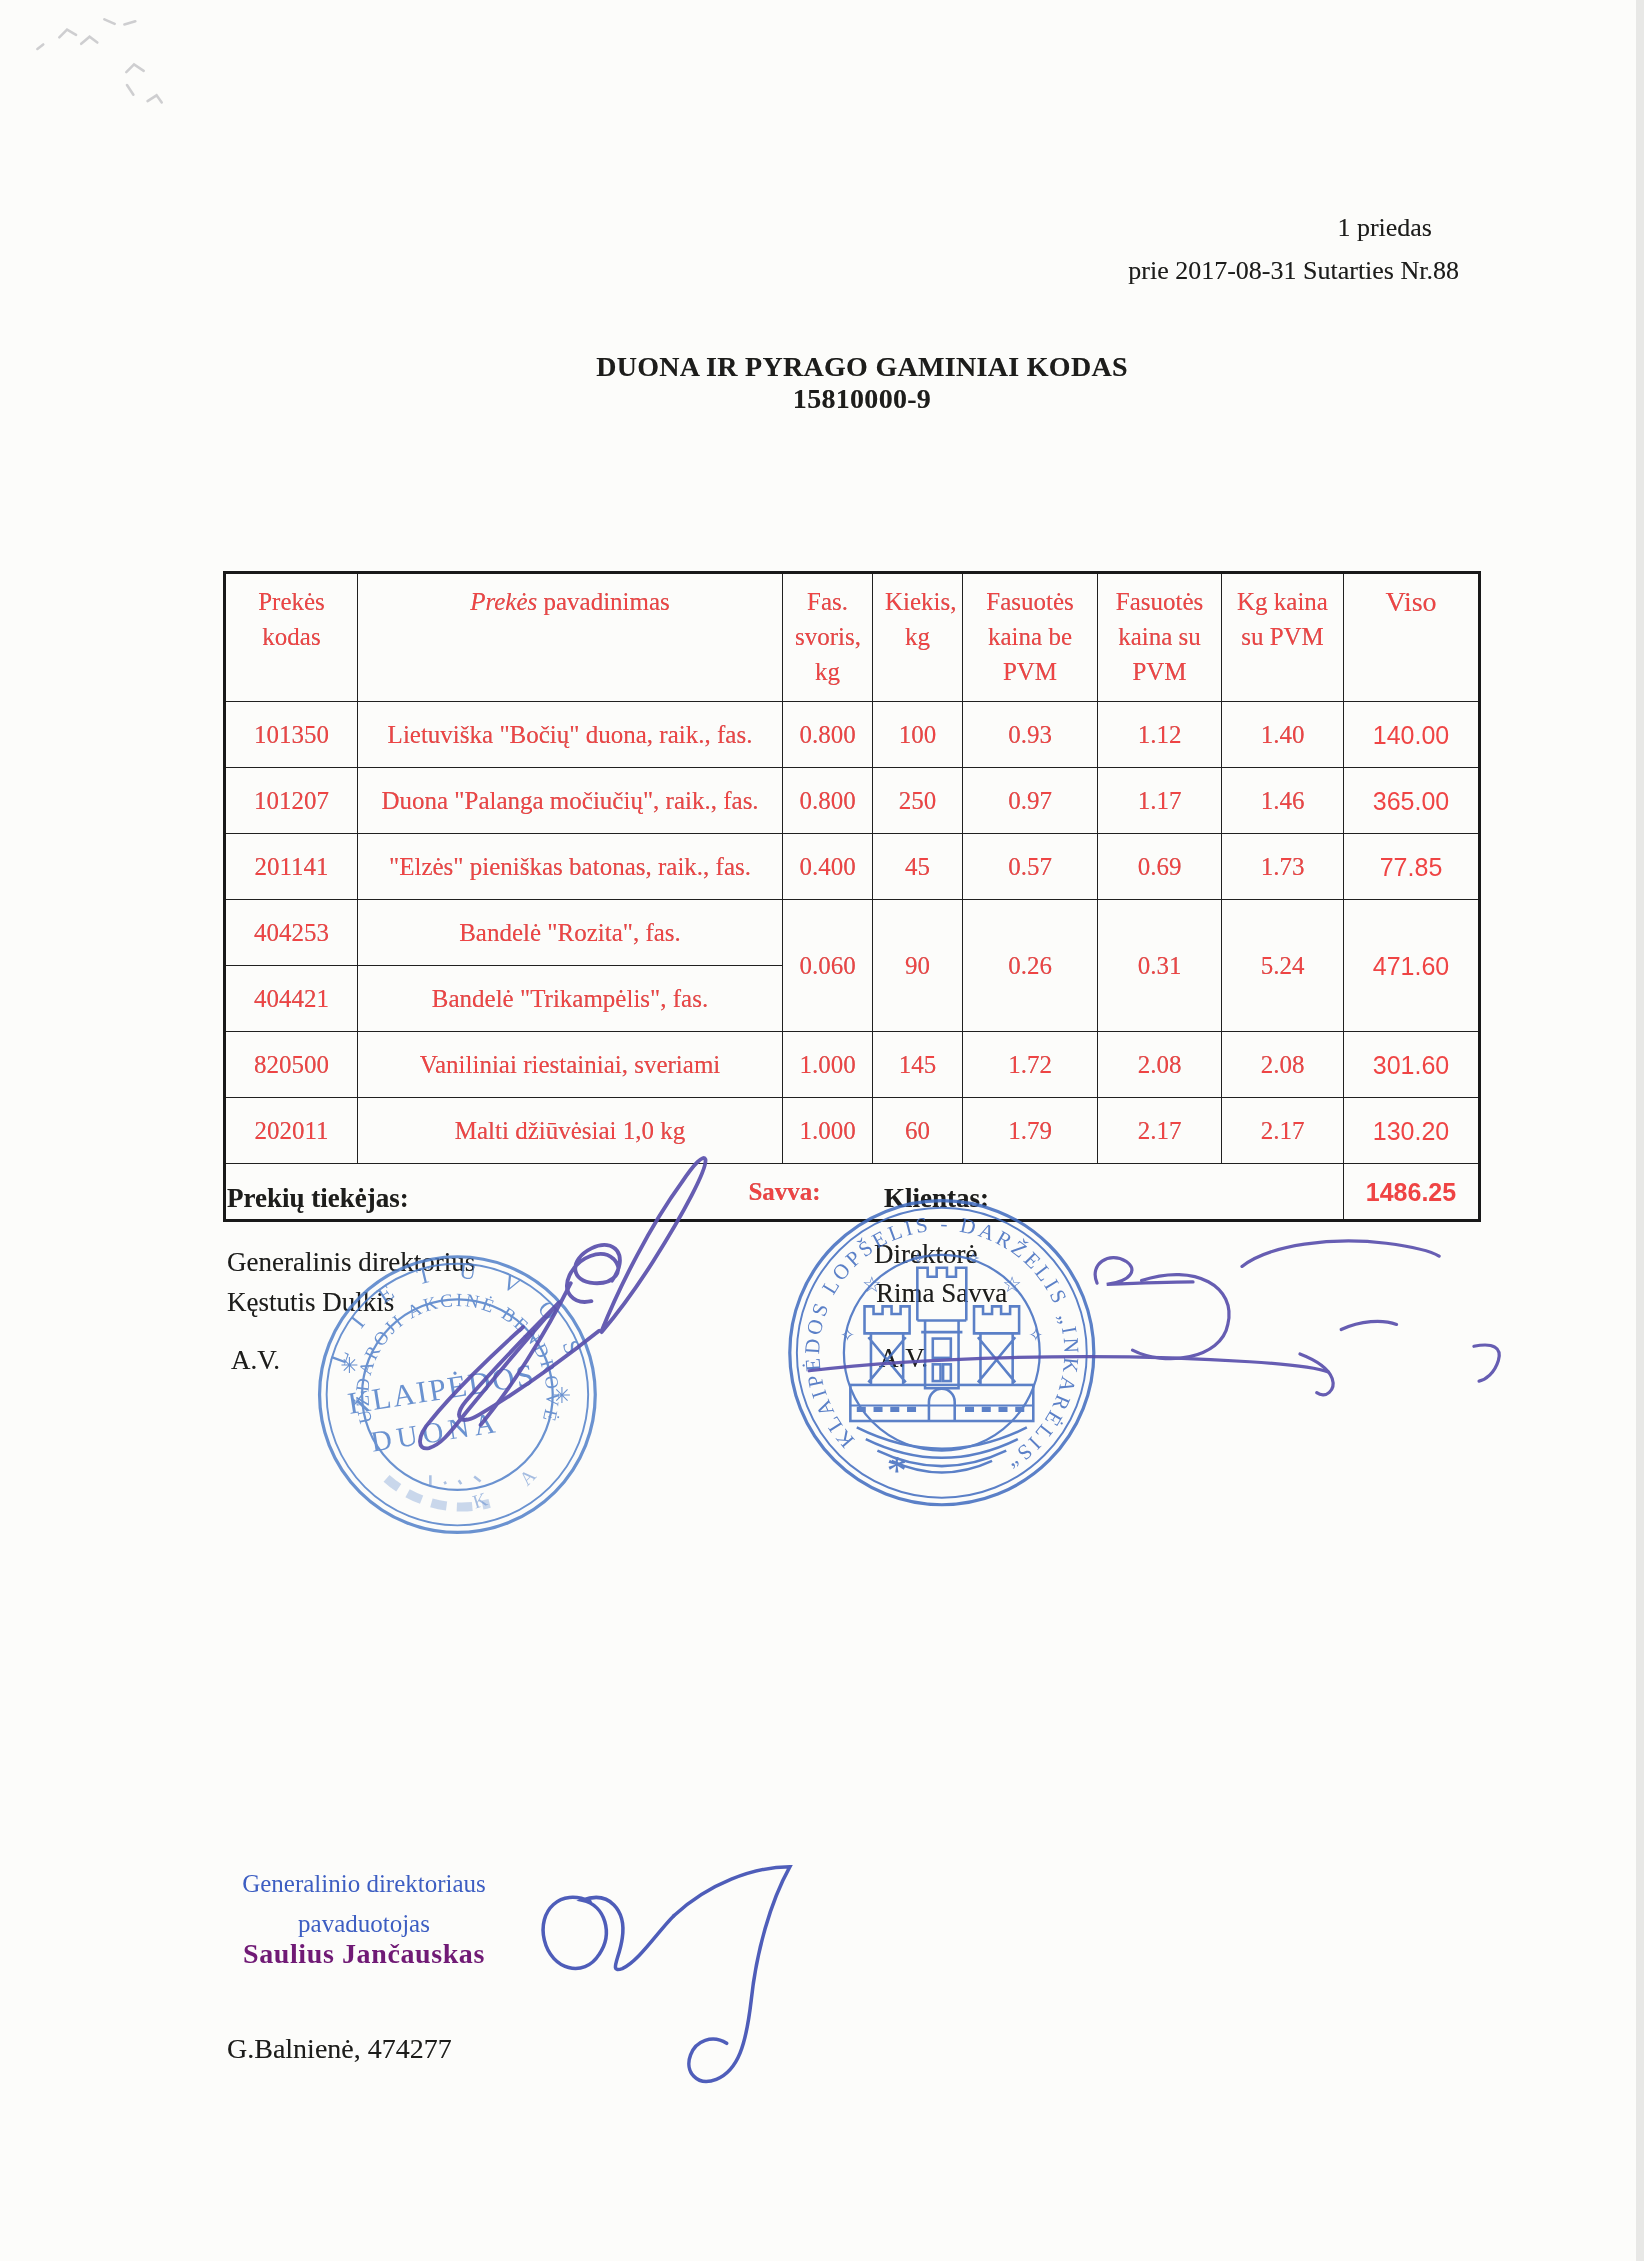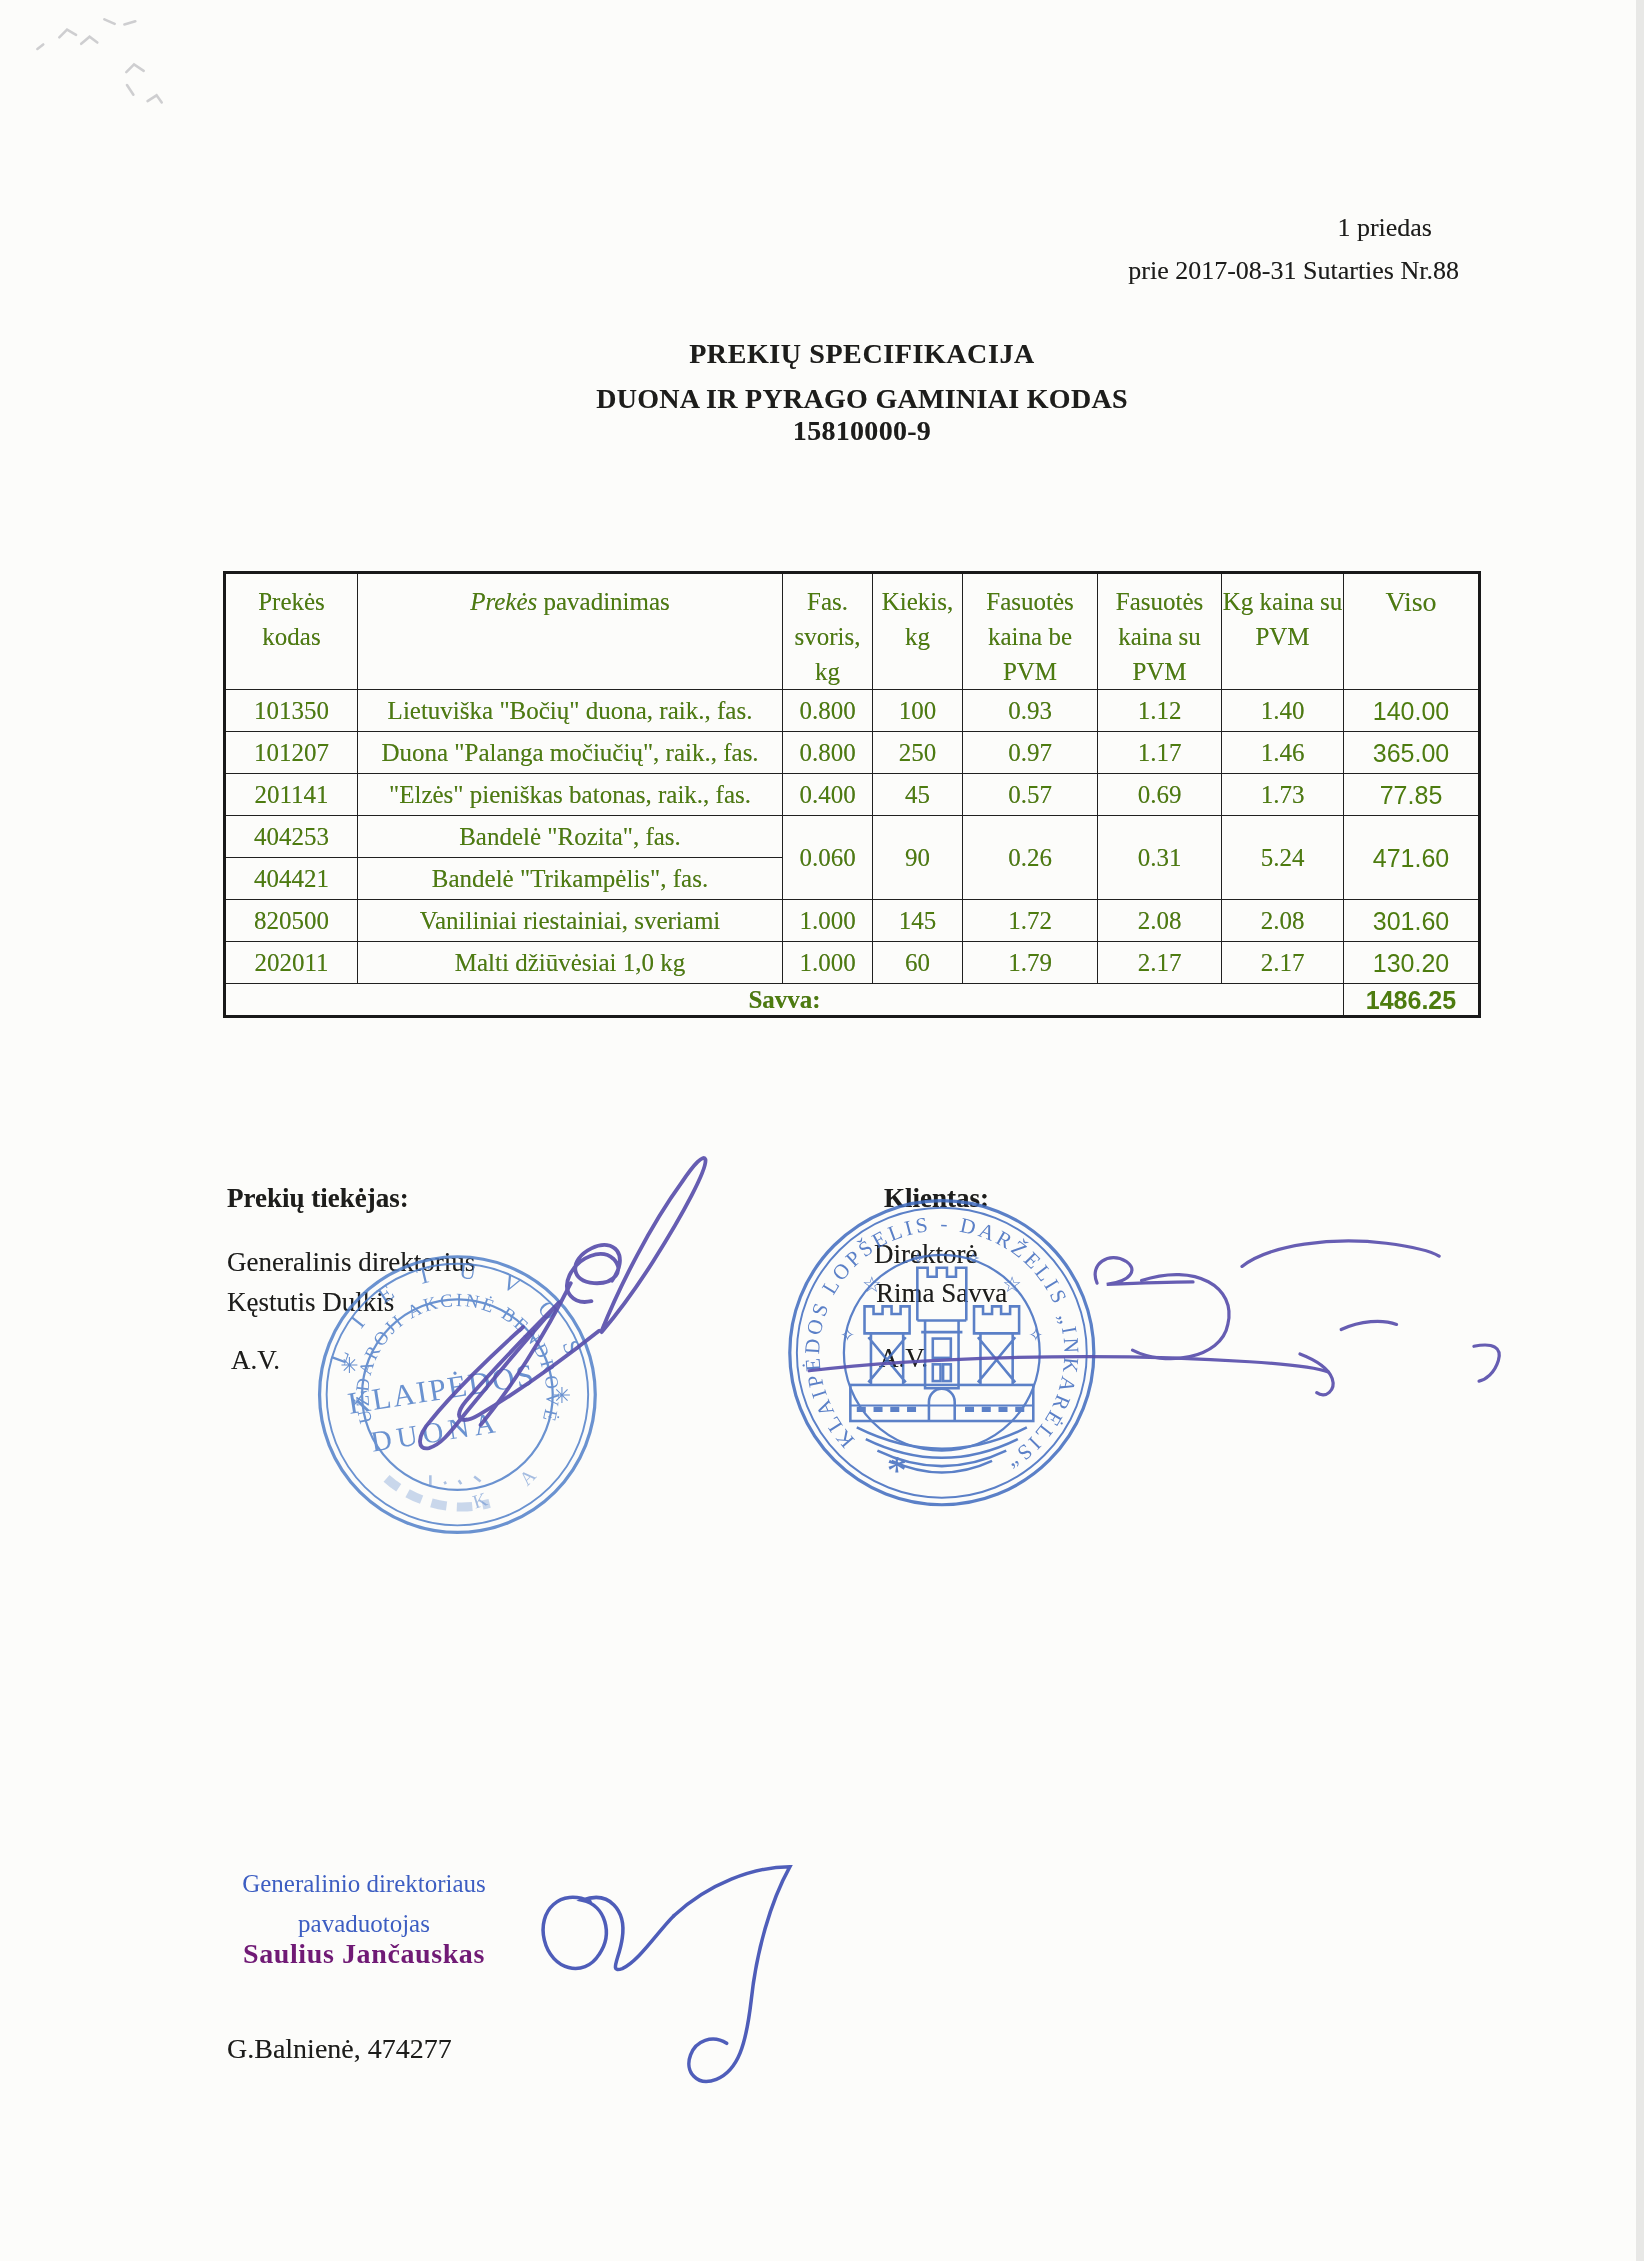--- a/index.html
+++ b/index.html
@@ -10,22 +10,22 @@
 
   .annex-1{top:213px;right:204px;font-size:26px;}
   .annex-2{top:256px;right:177px;font-size:26px;}
 
   .title-wrap{top:338px;left:540px;width:644px;text-align:center;}
   .title-1{font-size:28px;font-weight:bold;letter-spacing:0.6px;}
   .title-2{font-size:28px;font-weight:bold;margin-top:13px;letter-spacing:0.3px;}
 
   table.spec{position:absolute;left:223px;top:571px;width:1256px;border-collapse:collapse;
              table-layout:fixed;border:3.9px solid #191919;}
-  table.spec td{border:1.9px solid #202020;font-size:25px;line-height:1.22;color:#4d7c0f;
-                text-align:center;vertical-align:middle;padding:0;overflow:hidden;}
+  table.spec td{border:1.9px solid #202020;font-size:25px;line-height:1.22;color:#ef4444;
+                text-align:center;vertical-align:middle;padding:12px;overflow:hidden;}
   tr.hdr td{vertical-align:top;padding-top:10.3px;line-height:35px;height:95px;}
   td.name{text-align:left;padding-left:9px;}
   .it{font-style:italic;}
   tr.row td{height:41px;}
   td.viso{font-family:"Liberation Sans","DejaVu Sans",sans-serif;font-size:26.4px;color:#2c2c2c;}
   td.total-label{text-align:right;padding-right:10.3px;font-weight:bold;border-top:3.9px solid #191919;height:31px;}
   td.total-value{font-family:"Liberation Sans","DejaVu Sans",sans-serif;font-weight:bold;
                  font-size:28px;border-top:3.9px solid #191919;color:#222;}
 
   .sig-heading{font-size:27px;font-weight:bold;}
@@ -54,21 +54,20 @@
 </style>
 </head>
 <body>
 
 <div class="page">
 
   <div class="abs annex-1 ink">1 priedas</div>
   <div class="abs annex-2 ink">prie 2017-08-31 Sutarties Nr.88</div>
 
   <div class="abs title-wrap">
-    <div class="title-1 ink">PREKIŲ SPECIFIKACIJA</div>
     <div class="title-2 ink">DUONA IR PYRAGO GAMINIAI KODAS 15810000-9</div>
   </div>
 
   <table class="spec">
     <colgroup>
       <col style="width:133px">
         <col style="width:425px">
         <col style="width:90px">
         <col style="width:90px">
       <col style="width:135px">

